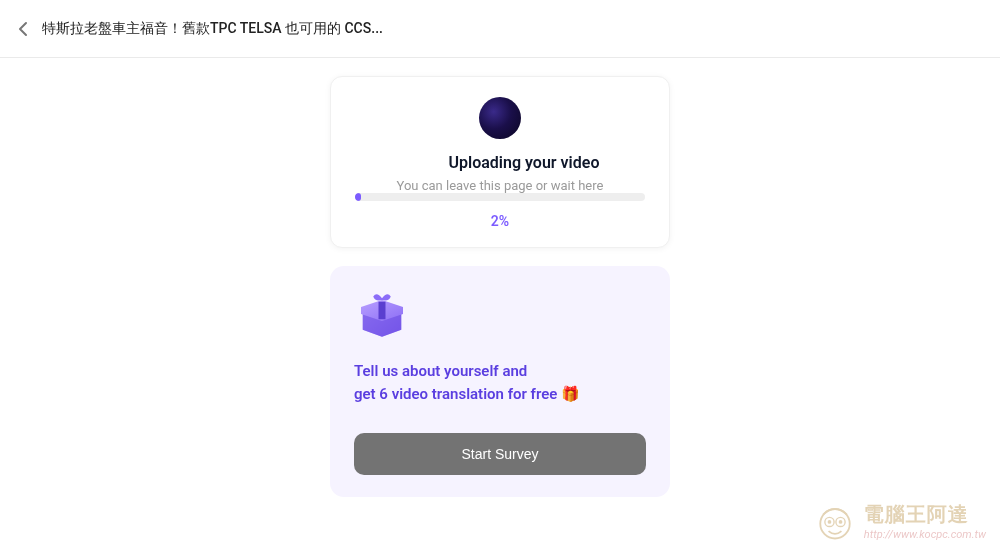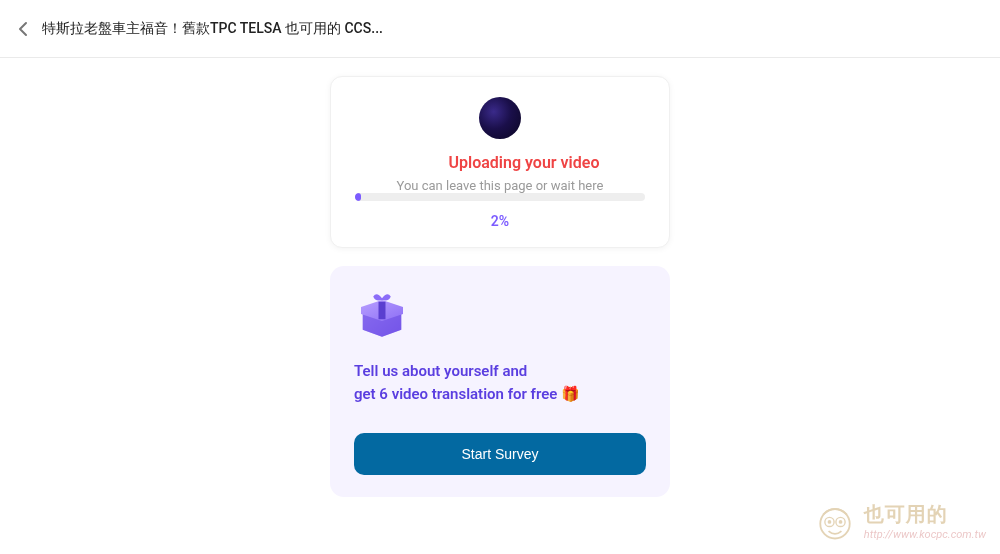--- a/index.html
+++ b/index.html
@@ -56,21 +56,21 @@
     .thumbnail {
       width: 42px;
       height: 42px;
       border-radius: 50%;
       background: radial-gradient(circle at 35% 35%, #3a2a8a 0%, #1a0f4a 45%, #0a0520 100%);
       margin-bottom: 14px;
     }
     .upload-title {
       font-size: 16px;
       font-weight: 600;
-      color: #ef4444;
+      color: #0f172a;
       margin-bottom: 6px;
       margin-left: 48px;
     }
     .upload-subtitle {
       font-size: 13px;
       color: #9a9a9a;
     }
     .progress-bar {
       width: 100%;
       height: 8px;
@@ -109,21 +109,21 @@
       line-height: 1.5;
       color: #5a3ee0;
       font-weight: 600;
       margin-bottom: 28px;
     }
     .survey-text .gift-emoji {
       font-size: 15px;
     }
     .start-survey-btn {
       width: 100%;
-      background: #0369a1;
+      background: #737373;
       color: #fff;
       font-size: 14px;
       font-weight: 500;
       border: none;
       border-radius: 10px;
       padding: 13px;
       cursor: pointer;
     }
     .watermark {
       position: absolute;
@@ -212,16 +212,16 @@
   <svg class="watermark-face" viewBox="0 0 50 50">
     <circle cx="25" cy="28" r="16" fill="none" stroke="#c9a96e" stroke-width="2"></circle>
     <path d="M12 18 Q25 6 38 18" fill="none" stroke="#c9a96e" stroke-width="2"></path>
     <circle cx="19" cy="26" r="5" fill="none" stroke="#c9a96e" stroke-width="1.5"></circle>
     <circle cx="31" cy="26" r="5" fill="none" stroke="#c9a96e" stroke-width="1.5"></circle>
     <circle cx="19" cy="26" r="2" fill="#c9a96e"></circle>
     <circle cx="31" cy="26" r="2" fill="#c9a96e"></circle>
     <path d="M18 36 Q25 42 32 36" fill="none" stroke="#c9a96e" stroke-width="2"></path>
   </svg>
   <div class="watermark-text">
-    <div class="watermark-title">也可用的</div>
+    <div class="watermark-title">電腦王阿達</div>
     <div class="watermark-url">http://www.kocpc.com.tw</div>
   </div>
 </div>
 
 </body></html>

